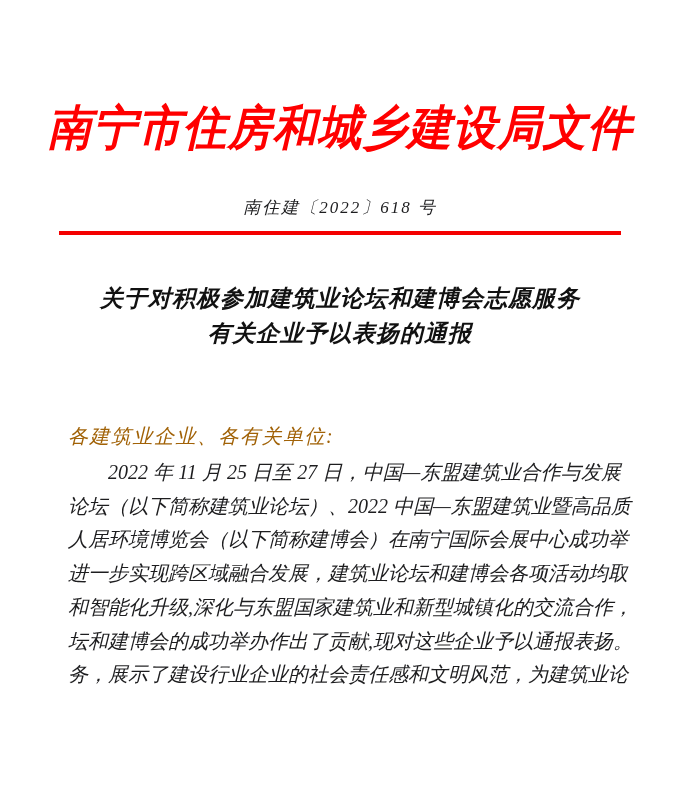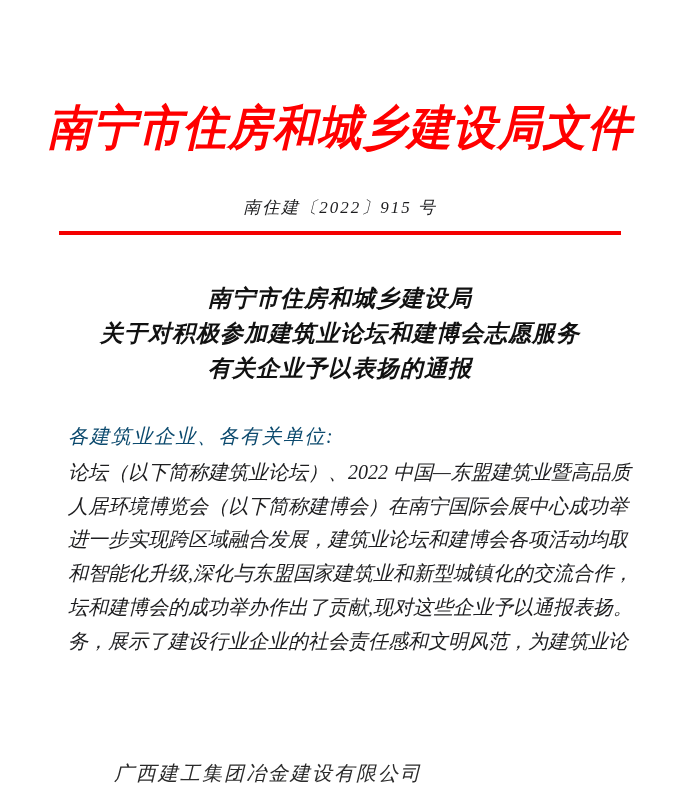--- a/index.html
+++ b/index.html
@@ -69,21 +69,21 @@
     color: #111111;
     letter-spacing: 1px;
   }
   
   .salutation {
     position: absolute;
     top: 423px;
     left: 68px;
     font-size: 20px;
     letter-spacing: 1.5px;
-    color: #0c4a6e;
+    color: #a16207;
   }
   
   .paragraph {
     position: absolute;
     top: 456px;
     left: 68px;
     width: 553px;
     font-size: 20px;
     line-height: 33.7px;
     color: #1d1d1f;
@@ -108,36 +108,35 @@
     text-indent: 2.3em;
   }
 </style>
 </head>
 <body>
 
 <div class="page">
 
   <div class="letterhead">南宁市住房和城乡建设局文件</div>
 
-  <div class="doc-number">南住建〔2022〕915 号</div>
+  <div class="doc-number">南住建〔2022〕618 号</div>
 
   <div class="red-rule"></div>
 
   <div class="doc-title">
-    <div class="title-line">南宁市住房和城乡建设局</div>
     <div class="title-line">关于对积极参加建筑业论坛和建博会志愿服务</div>
     <div class="title-line">有关企业予以表扬的通报</div>
   </div>
 
   <div class="salutation">各建筑业企业、各有关单位:</div>
 
   <div class="paragraph">
+    <div class="line indent">2022 年 11 月 25 日至 27 日，中国—东盟建筑业合作与发展</div>
     <div class="line">论坛（以下简称建筑业论坛）、2022 中国—东盟建筑业暨高品质</div>
     <div class="line">人居环境博览会（以下简称建博会）在南宁国际会展中心成功举</div>
     <div class="line">进一步实现跨区域融合发展，建筑业论坛和建博会各项活动均取</div>
     <div class="line">和智能化升级,深化与东盟国家建筑业和新型城镇化的交流合作，</div>
     <div class="line">坛和建博会的成功举办作出了贡献,现对这些企业予以通报表扬。</div>
     <div class="line">务，展示了建设行业企业的社会责任感和文明风范，为建筑业论</div>
   </div>
 
-  <div class="company-line">广西建工集团冶金建设有限公司</div>
 
 </div>
 
 </body></html>

